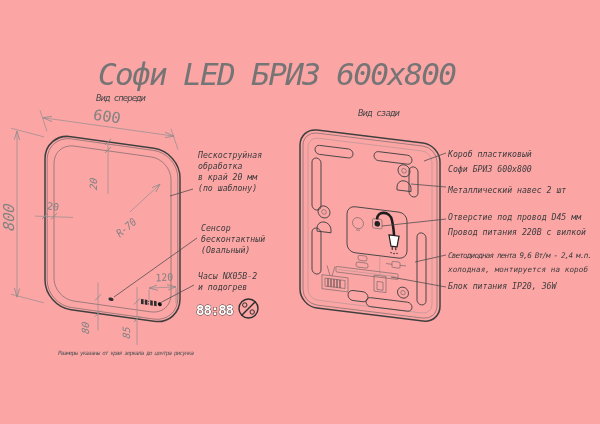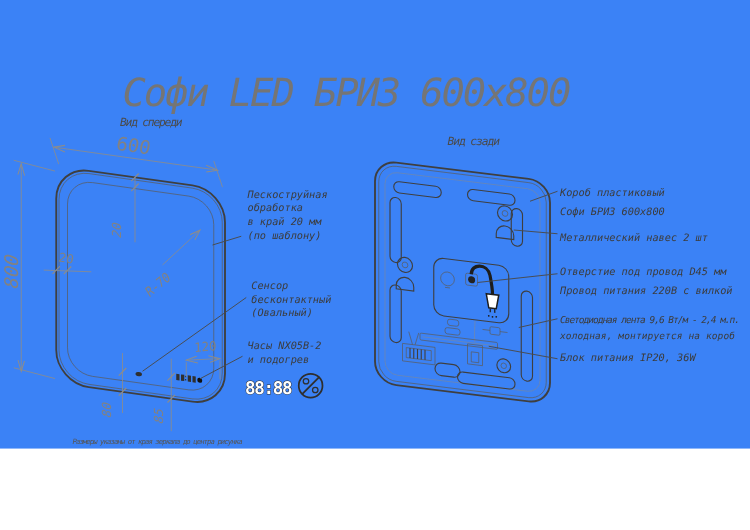--- a/index.html
+++ b/index.html
@@ -1,16 +1,16 @@
 <!DOCTYPE html>
 <html><head>
 <meta charset="utf-8">
 <style>
   html,body { margin:0; padding:0; background:#ffffff; }
-  #stage { width:600px; height:359px; position:relative; background:#3b82f6; overflow:hidden; }
+  #stage { width:600px; height:424px; position:relative; background:#fca5a5; overflow:hidden; }
   svg { display:block; }
   text { font-family:"DejaVu Sans Mono","Liberation Mono",monospace; font-style:italic; }
   .title-text { font-size:31px; fill:#757575; letter-spacing:1px; }
   .viewlabel  { font-size:9px;  fill:#4a4a4a; }
   .ann        { font-size:8.2px; fill:#3c3c3c; }
   .ann-sm     { font-size:7.6px; fill:#3c3c3c; }
   .note       { font-size:5.8px; fill:#555555; }
   .dimtext    { font-size:10px; fill:#828282; }
   .dimbig     { font-size:15px; fill:#828282; }
   .main   { fill:none; stroke:#3f3f3f; stroke-width:1.5; }

